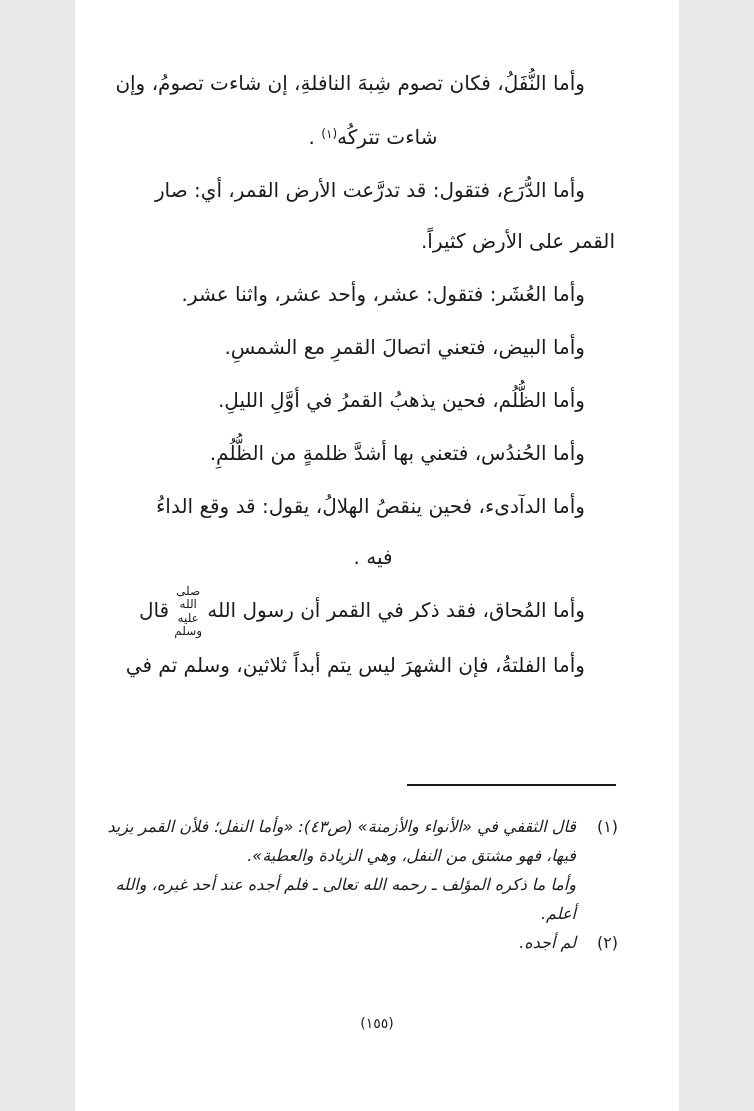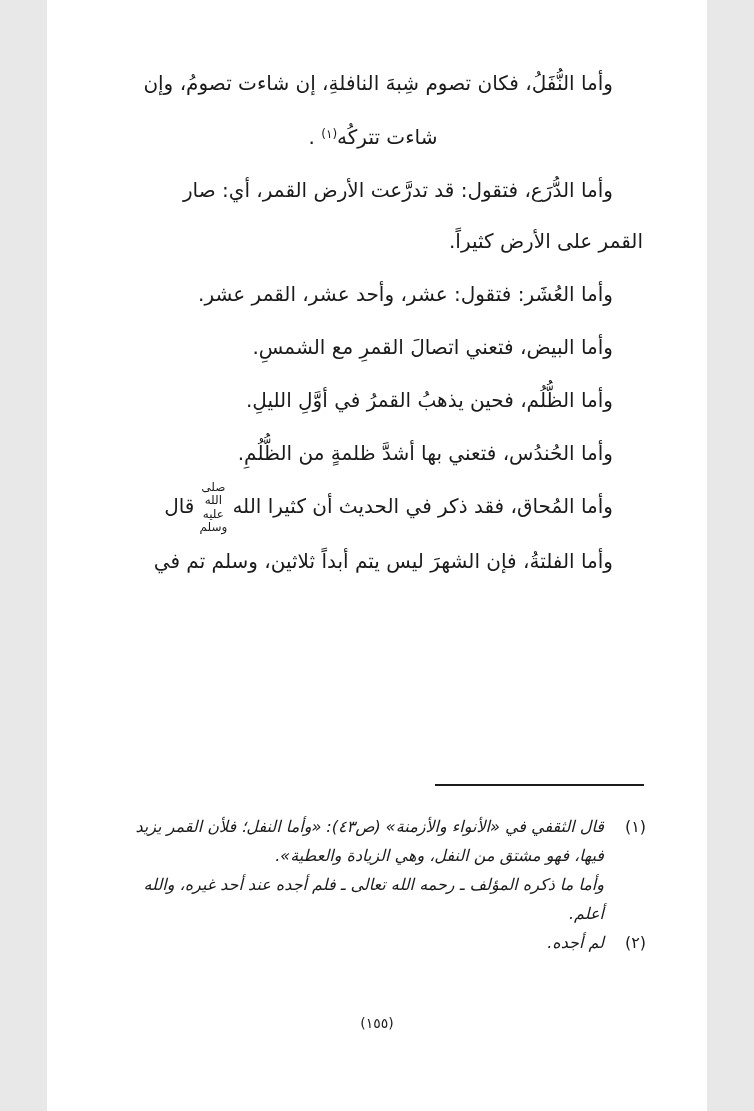--- a/index.html
+++ b/index.html
@@ -1,18 +1,18 @@
 <!DOCTYPE html>
 <html lang="ar" dir="rtl"><head>
 <meta charset="utf-8">
 <style>
   html,body{margin:0;padding:0;background:#e8e8e8;}
   .page{
     position:relative;
-    width:660px;height:1111px;
+    width:604px;height:1111px;
     margin:0 auto;
     background:#ffffff;
     font-family:"DejaVu Sans", sans-serif;
     color:#1b1b1b;
     direction:rtl;
     overflow:hidden;
   }
   
   .body-text{
     position:absolute;
@@ -98,21 +98,21 @@
       <div class="bline first">
         <span>وأما الدُّرَع، فتقول: قد تدرَّعت الأرض القمر، أي: صار</span>
       </div>
       <div class="bline">
         <span>القمر على الأرض كثيراً.</span>
       </div>
     </div>
 
     <div class="para">
       <div class="bline first">
-        <span>وأما العُشَر: فتقول: عشر، وأحد عشر، القمر عشر.</span>
+        <span>وأما العُشَر: فتقول: عشر، وأحد عشر، واثنا عشر.</span>
       </div>
     </div>
 
     <div class="para">
       <div class="bline first">
         <span>وأما البيض، فتعني اتصالَ القمرِ مع الشمسِ.</span>
       </div>
     </div>
 
     <div class="para">
@@ -120,24 +120,32 @@
         <span>وأما الظُّلُم، فحين يذهبُ القمرُ في أوَّلِ الليلِ.</span>
       </div>
     </div>
 
     <div class="para">
       <div class="bline first">
         <span>وأما الحُندُس، فتعني بها أشدَّ ظلمةٍ من الظُّلُمِ.</span>
       </div>
     </div>
 
+    <div class="para">
+      <div class="bline first">
+        <span>وأما الدآدىء، فحين ينقصُ الهلالُ، يقول: قد وقع الداءُ</span>
+      </div>
+      <div class="bline flush-left">
+        <span>فيه .</span>
+      </div>
+    </div>
 
     <div class="para">
       <div class="bline first">
-        <span>وأما المُحاق، فقد ذكر في الحديث أن كثيرا الله</span><span class="honorific">صلى الله عليه وسلم</span><span>قال</span>
+        <span>وأما المُحاق، فقد ذكر في القمر أن رسول الله</span><span class="honorific">صلى الله عليه وسلم</span><span>قال</span>
       </div>
     </div>
 
     <div class="para">
       <div class="bline first">
         <span>وأما الفلتةُ، فإن الشهرَ ليس يتم أبداً ثلاثين، وسلم تم في</span>
       </div>
     </div>
 
   </div>

